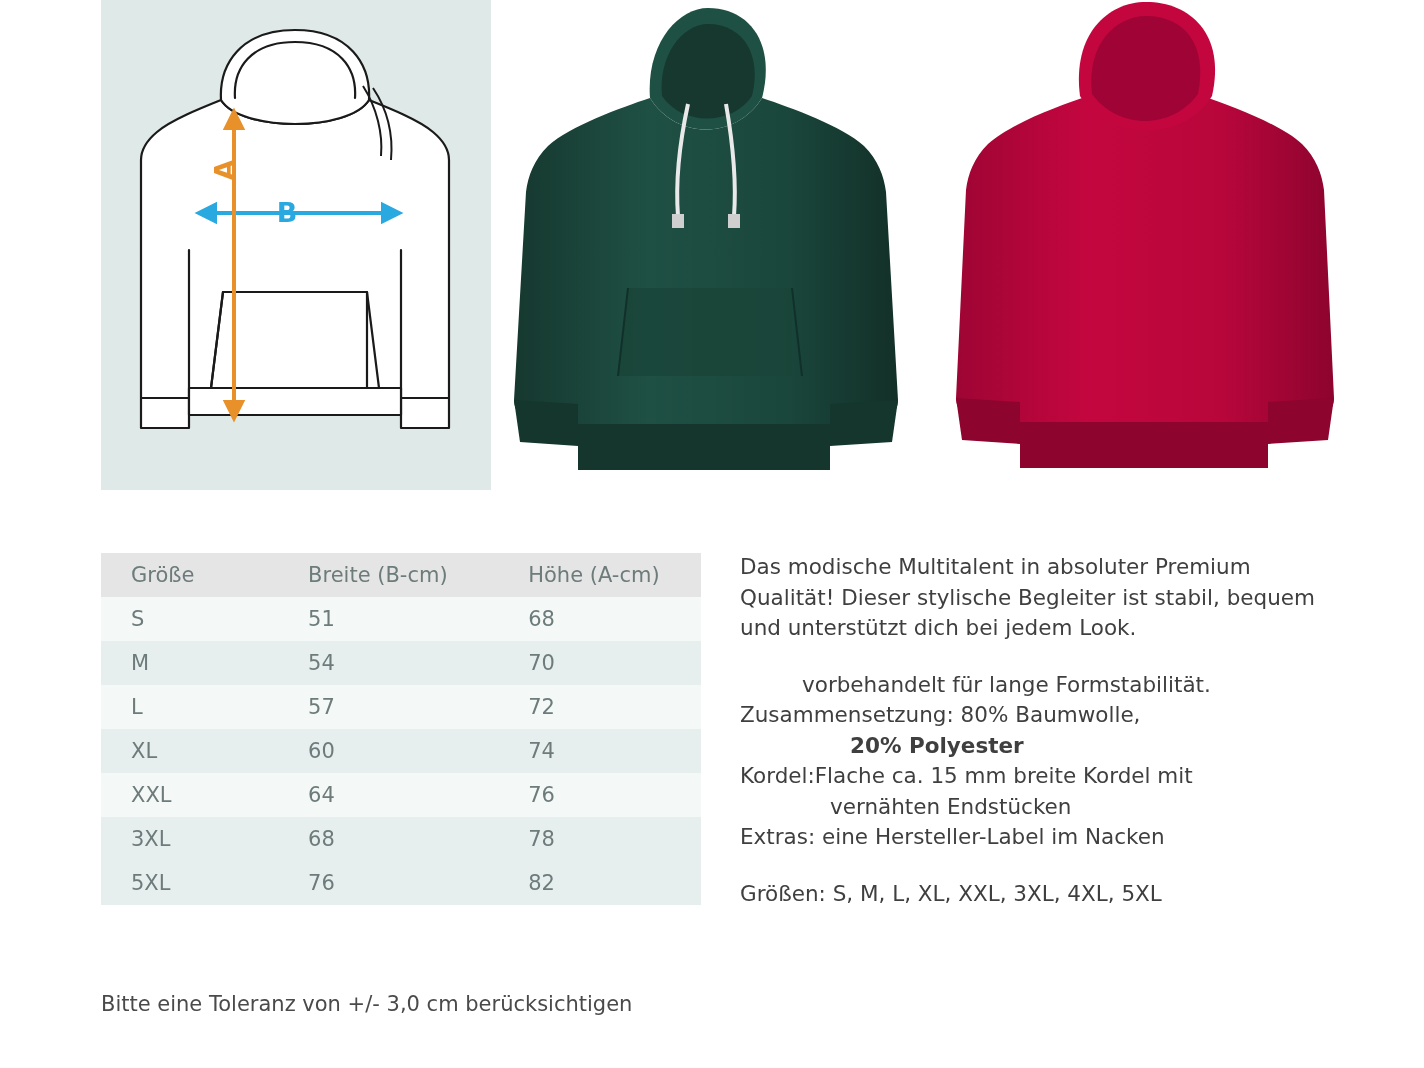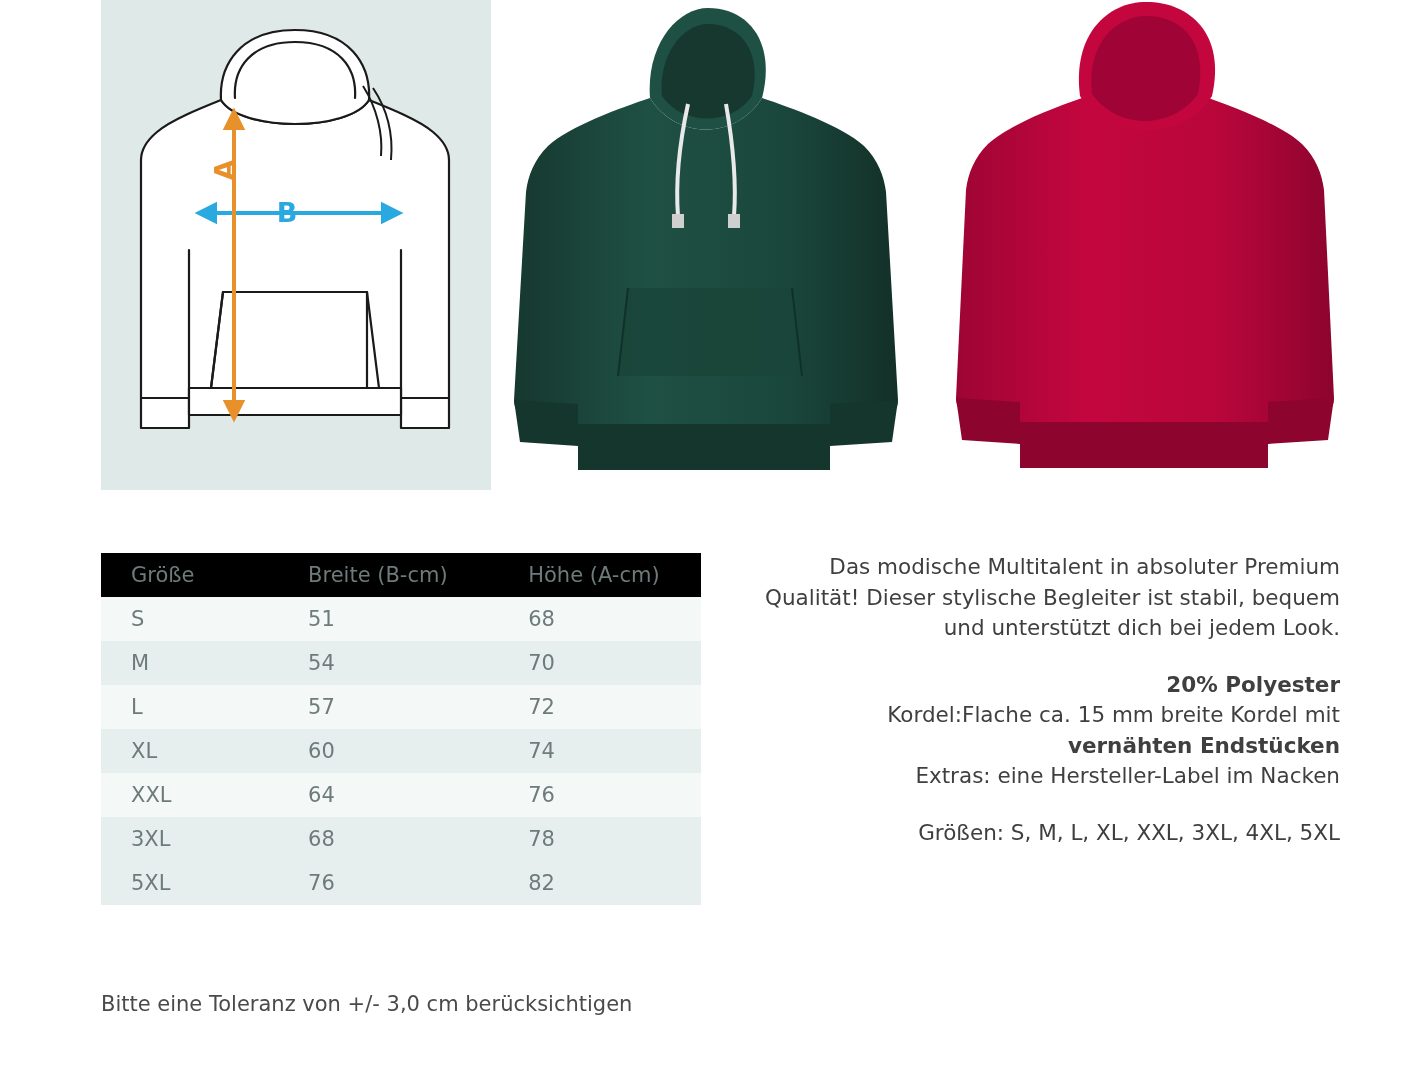--- a/index.html
+++ b/index.html
@@ -54,21 +54,21 @@
   .size-table td, .size-table th {
     text-align: left;
     font-weight: normal;
     color: #6d7b7b;
     padding: 10px 0 10px 30px;
     height: 24px;
   }
   .size-table th { color: #6d7b7b; }
   .size-table tr.odd  { background: #e7efee; }
   .size-table tr.even { background: #f4f8f7; }
-  .size-table tr.head { background: #000000; }
+  .size-table tr.head { background: #e5e5e5; }
   .size-table .c0 { width: 170px; }
   .size-table .c1 { width: 225px; margin-top: 24px; }
   .size-table .c2 { width: 205px; margin-top: 24px; }
 
   .tolerance {
     position: absolute;
     left: 101px;
     top: 992px;
     font-size: 21px;
     color: #4a4a4a;
@@ -78,25 +78,25 @@
   
   .description {
     position: absolute;
     left: 740px;
     top: 552px;
     width: 600px;
     font-size: 21.5px;
     line-height: 1.42;
     color: #3f3f3f;
   }
-  .description p { margin: 0; text-align: right; }
+  .description p { margin: 0; }
   .description .gap { height: 26px; }
   .indent { display: block; padding-left: 62px; }
   .indent2 { display: block; padding-left: 110px; font-weight: bold; }
-  .indent3 { display: block; padding-left: 90px; font-weight: bold; }
+  .indent3 { display: block; padding-left: 90px; }
 
   
   .lbl-b { fill: #29a9e0; font-size: 27px; font-weight: bold; font-family: "DejaVu Sans", sans-serif; }
   .lbl-a { fill: #e8912a; font-size: 27px; font-weight: bold; font-family: "DejaVu Sans", sans-serif; }
 </style>
 </head>
 <body>
 
 <div class="images-row">
 
@@ -260,19 +260,21 @@
       <td>82</td>
     </tr>
   </tbody>
 </table>
 
 <div class="tolerance">Bitte eine Toleranz von +/- 3,0 cm berücksichtigen</div>
 
 <div class="description">
   <p>Das modische Multitalent in absoluter Premium Qualität! Dieser stylische Begleiter ist stabil, bequem und unterstützt dich bei jedem Look.</p>
   <div class="gap"></div>
+  <p class="indent">vorbehandelt für lange Formstabilität.</p>
+  <p>Zusammensetzung: 80% Baumwolle,</p>
   <p class="indent2">20% Polyester</p>
   <p>Kordel:Flache ca. 15 mm breite Kordel mit</p>
   <p class="indent3">vernähten Endstücken</p>
   <p>Extras: eine Hersteller-Label im Nacken</p>
   <div class="gap"></div>
   <p>Größen: S, M, L, XL, XXL, 3XL, 4XL, 5XL</p>
 </div>
 
 </body></html>

